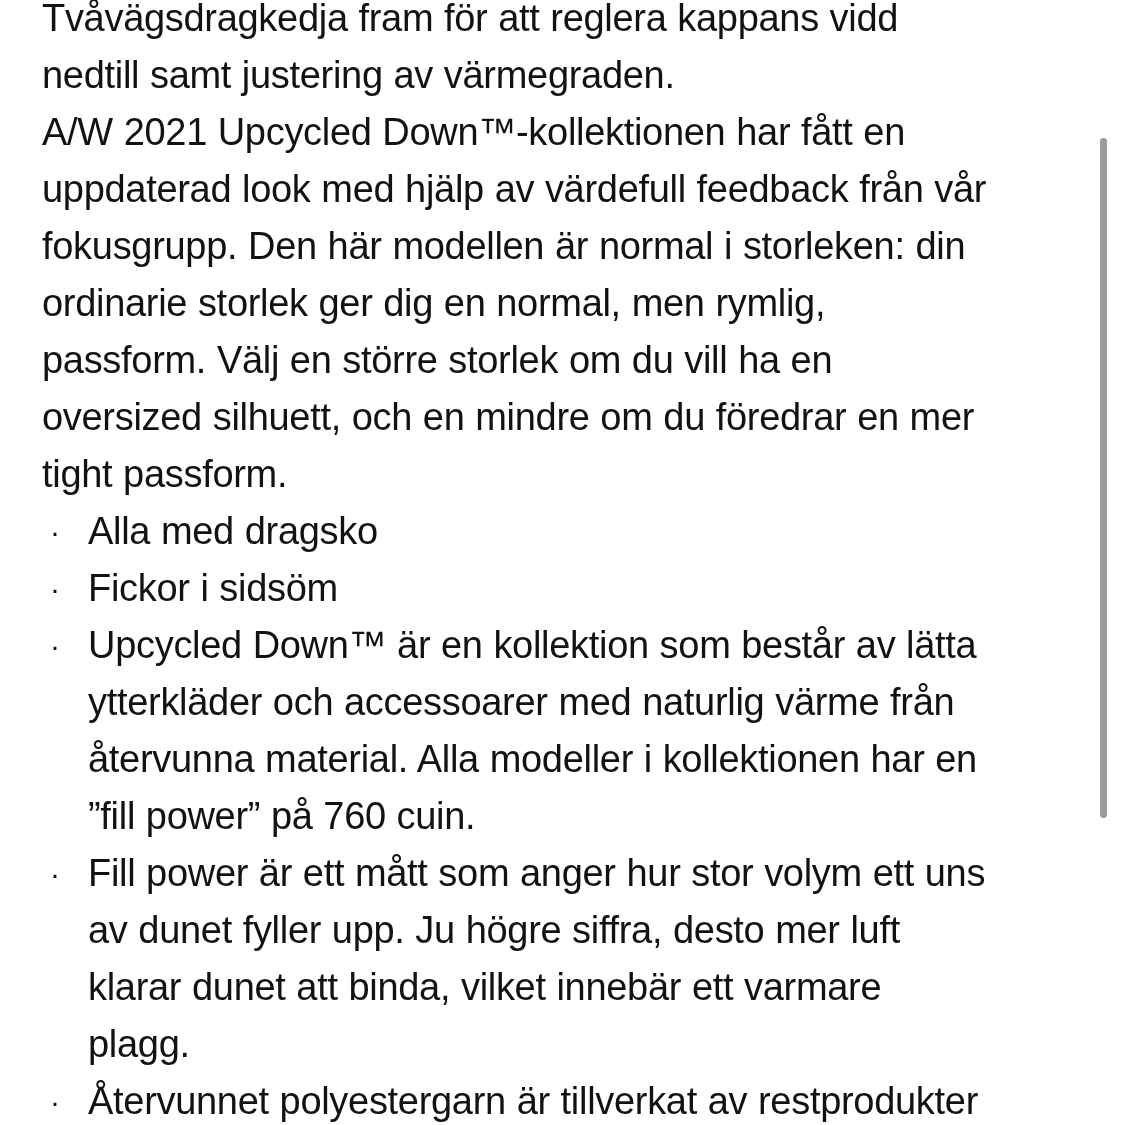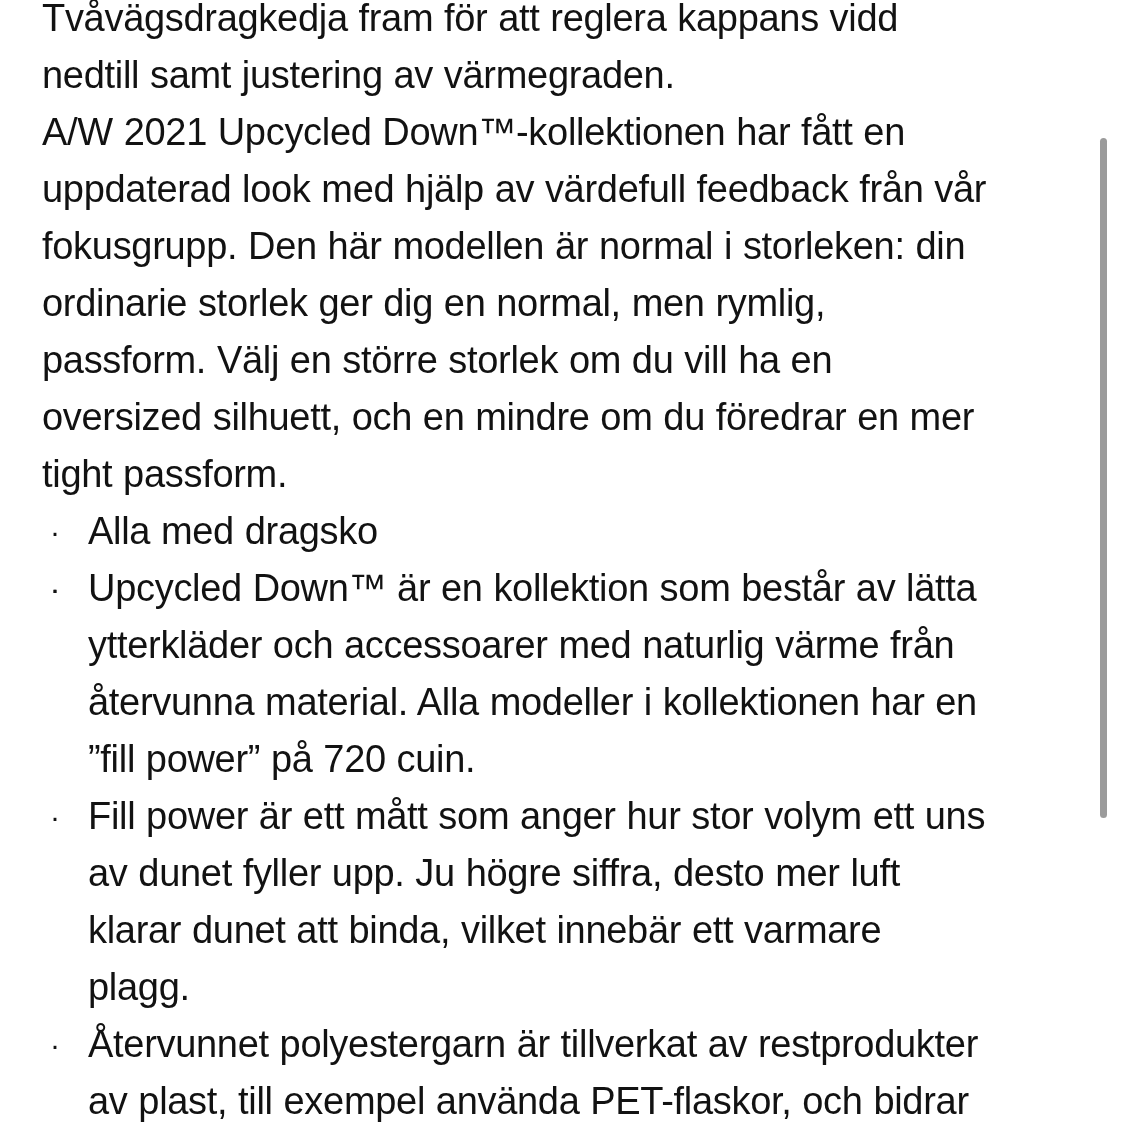--- a/index.html
+++ b/index.html
@@ -99,24 +99,25 @@
 
     <p class="para spaced">A/W 2021 Upcycled Down™-kollektionen har fått en uppdaterad look med hjälp av värdefull feedback från vår fokusgrupp. Den här modellen är normal i storleken: din ordinarie storlek ger dig en normal, men rymlig, passform. Välj en större storlek om du vill ha en oversized silhuett, och en mindre om du föredrar en mer tight passform.</p>
 
     <ul class="bullet-list">
       <li class="bullet-item">
         <span class="dot">·</span>
         <span>Alla med dragsko</span>
       </li>
       <li class="bullet-item">
         <span class="dot">·</span>
+        <span>Fickor i sidsöm</span>
       </li>
       <li class="bullet-item">
         <span class="dot">·</span>
-        <span>Upcycled Down™ är en kollektion som består av lätta ytterkläder och accessoarer med naturlig värme från återvunna material. Alla modeller i kollektionen har en ”fill power” på 720 cuin.</span>
+        <span>Upcycled Down™ är en kollektion som består av lätta ytterkläder och accessoarer med naturlig värme från återvunna material. Alla modeller i kollektionen har en ”fill power” på 760 cuin.</span>
       </li>
       <li class="bullet-item">
         <span class="dot">·</span>
         <span>Fill power är ett mått som anger hur stor volym ett uns av dunet fyller upp. Ju högre siffra, desto mer luft klarar dunet att binda, vilket innebär ett varmare plagg.</span>
       </li>
       <li class="bullet-item">
         <span class="dot">·</span>
         <span>Återvunnet polyestergarn är tillverkat av restprodukter av plast, till exempel använda PET-flaskor, och bidrar till att</span>
       </li>
     </ul>

